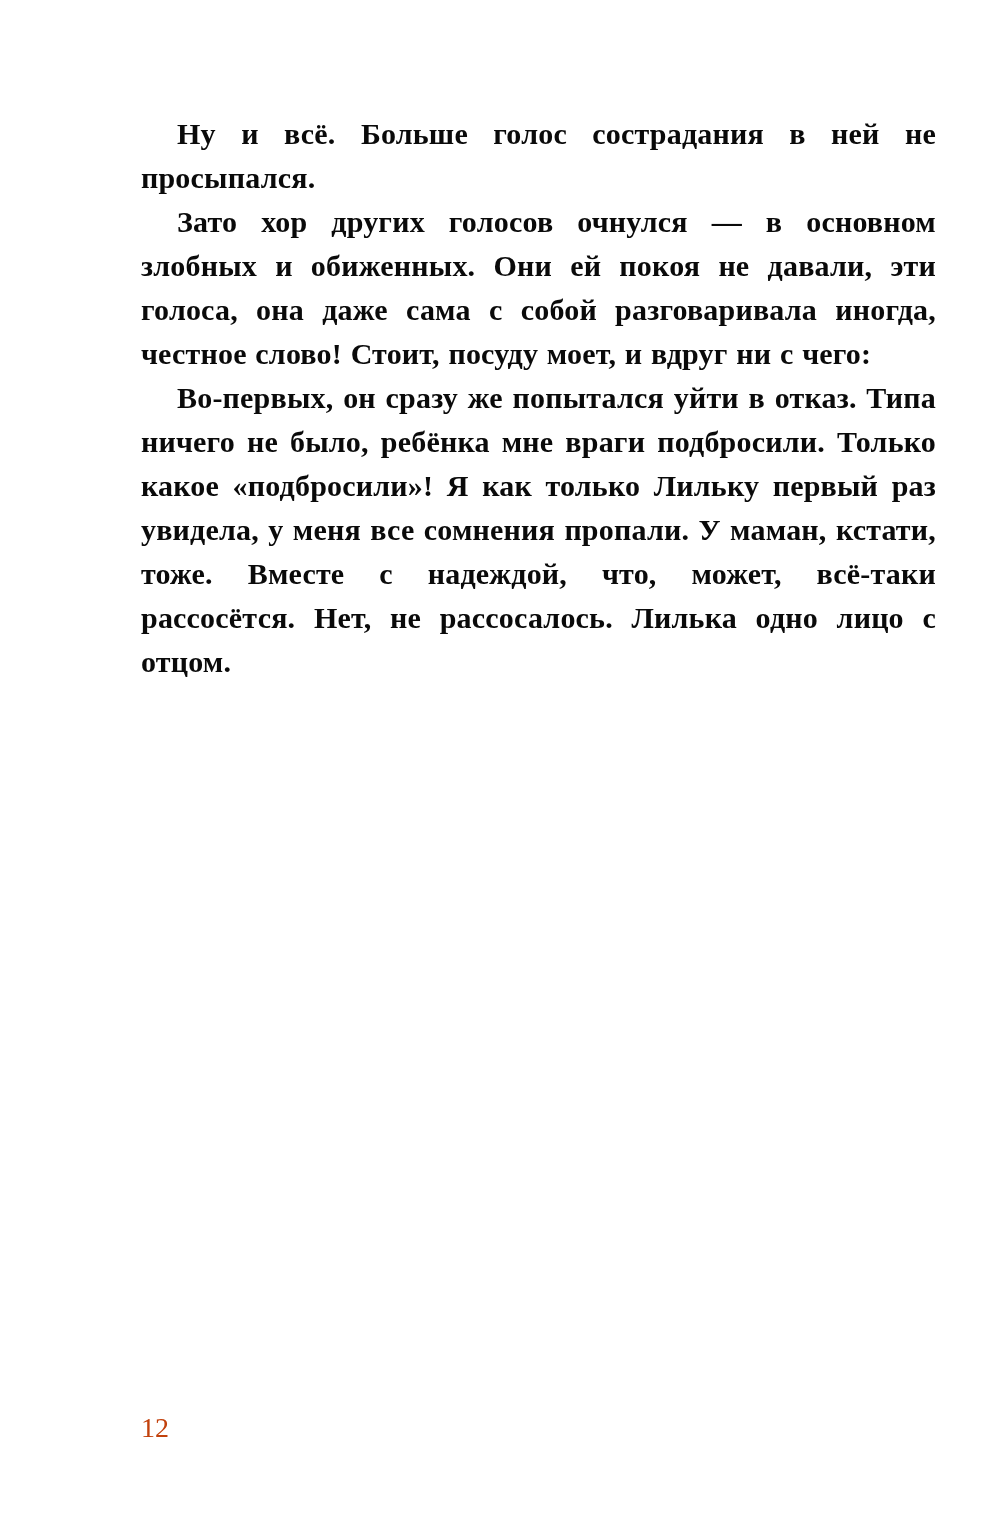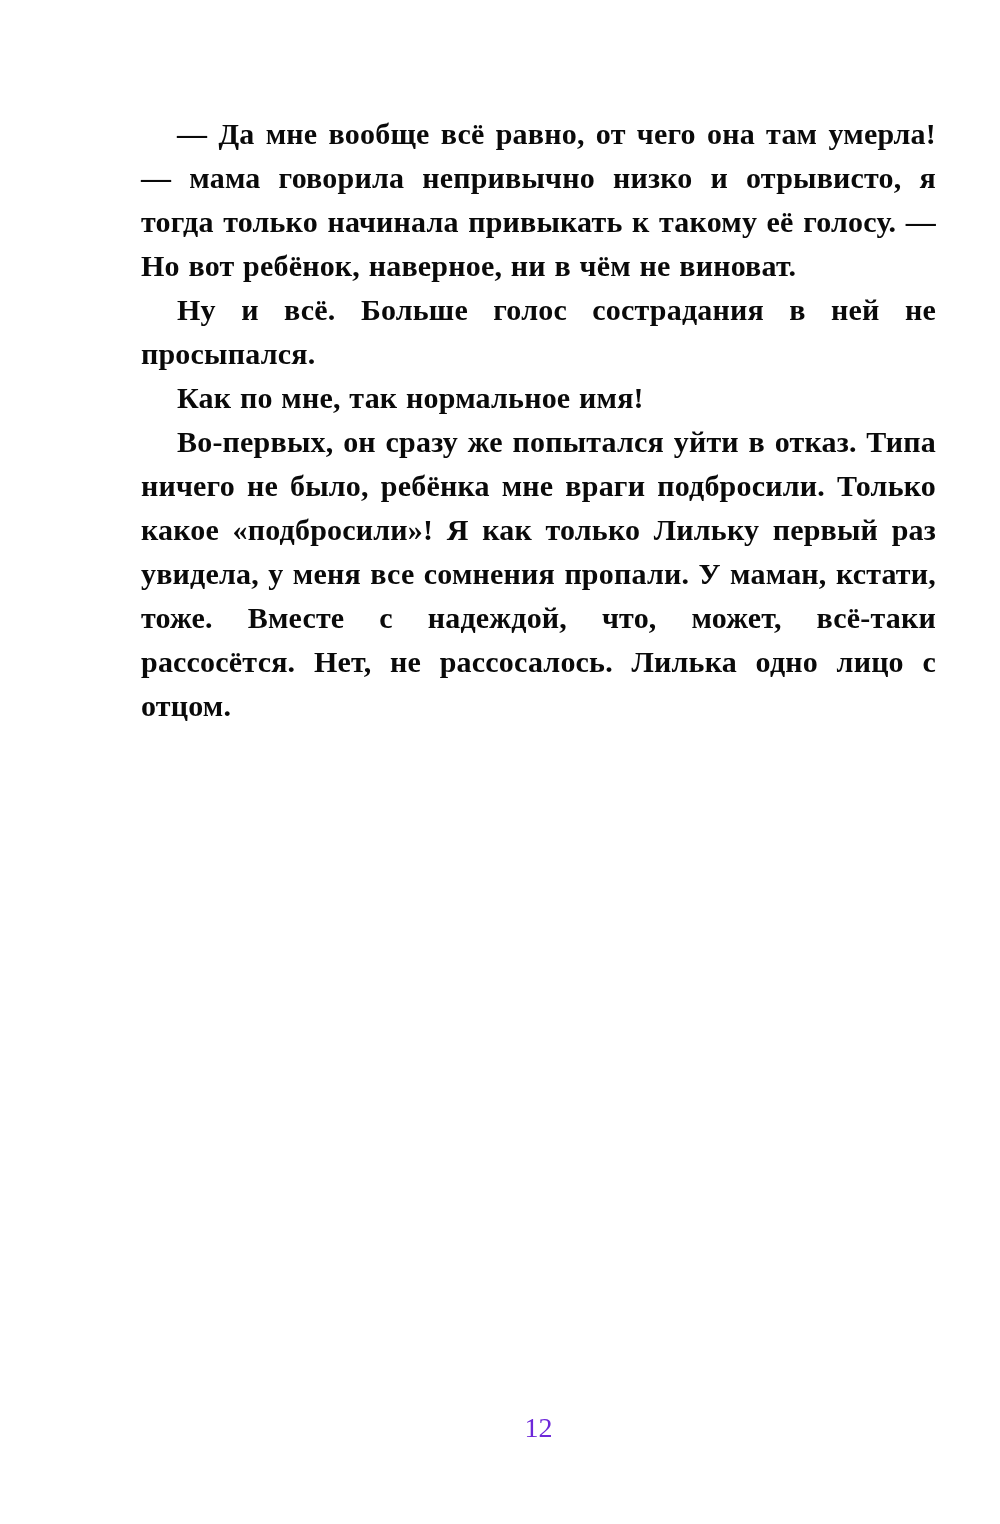--- a/index.html
+++ b/index.html
@@ -32,30 +32,29 @@
       letter-spacing: 0.2px;
       word-spacing: 1px;
       hyphens: auto;
       -webkit-hyphens: auto;
     }
     .page-number {
       position: absolute;
       top: 1412px;
       left: 141px;
       width: 795px;
-      text-align: center;
+      text-align: left;
       font-size: 28px;
       font-weight: normal;
-      color: #6d28d9;
+      color: #c2410c;
     }
   </style>
 </head>
 <body>
 
 <div class="page">
   <div class="text-block">
-    <p>— Да мне вообще всё равно, от чего она там умерла! — мама говорила непривычно низко и отрывисто, я тогда только начинала привыкать к такому её голосу. — Но вот ребёнок, наверное, ни в чём не виноват.</p>
     <p>Ну и всё. Больше голос сострадания в ней не просыпался.</p>
-    <p>Как по мне, так нормальное имя!</p>
+    <p>Зато хор других голосов очнулся — в основном злобных и обиженных. Они ей покоя не давали, эти голоса, она даже сама с собой разговаривала иногда, честное слово! Стоит, посуду моет, и вдруг ни с чего:</p>
     <p>Во-первых, он сразу же попытался уйти в отказ. Типа ничего не было, ребёнка мне враги подбросили. Только какое «подбросили»! Я как только Лильку первый раз увидела, у меня все сомнения пропали. У маман, кстати, тоже. Вместе с надеждой, что, может, всё-таки рассосётся. Нет, не рассосалось. Лилька одно лицо с отцом.</p>
   </div>
   <div class="page-number">12</div>
 </div>
 
 </body></html>

